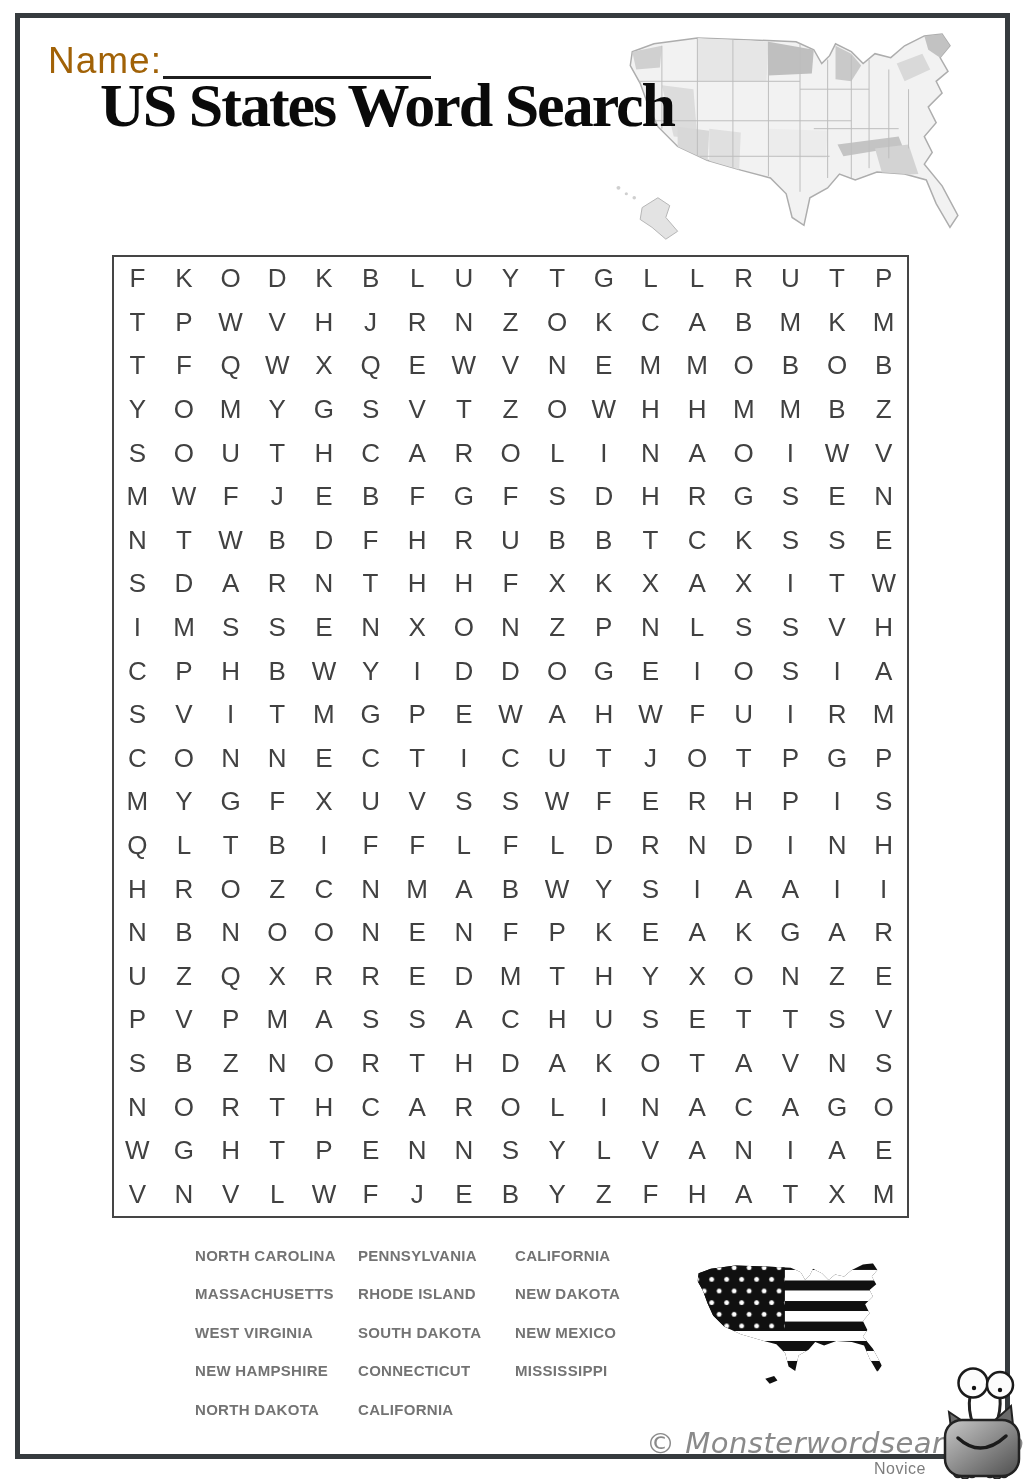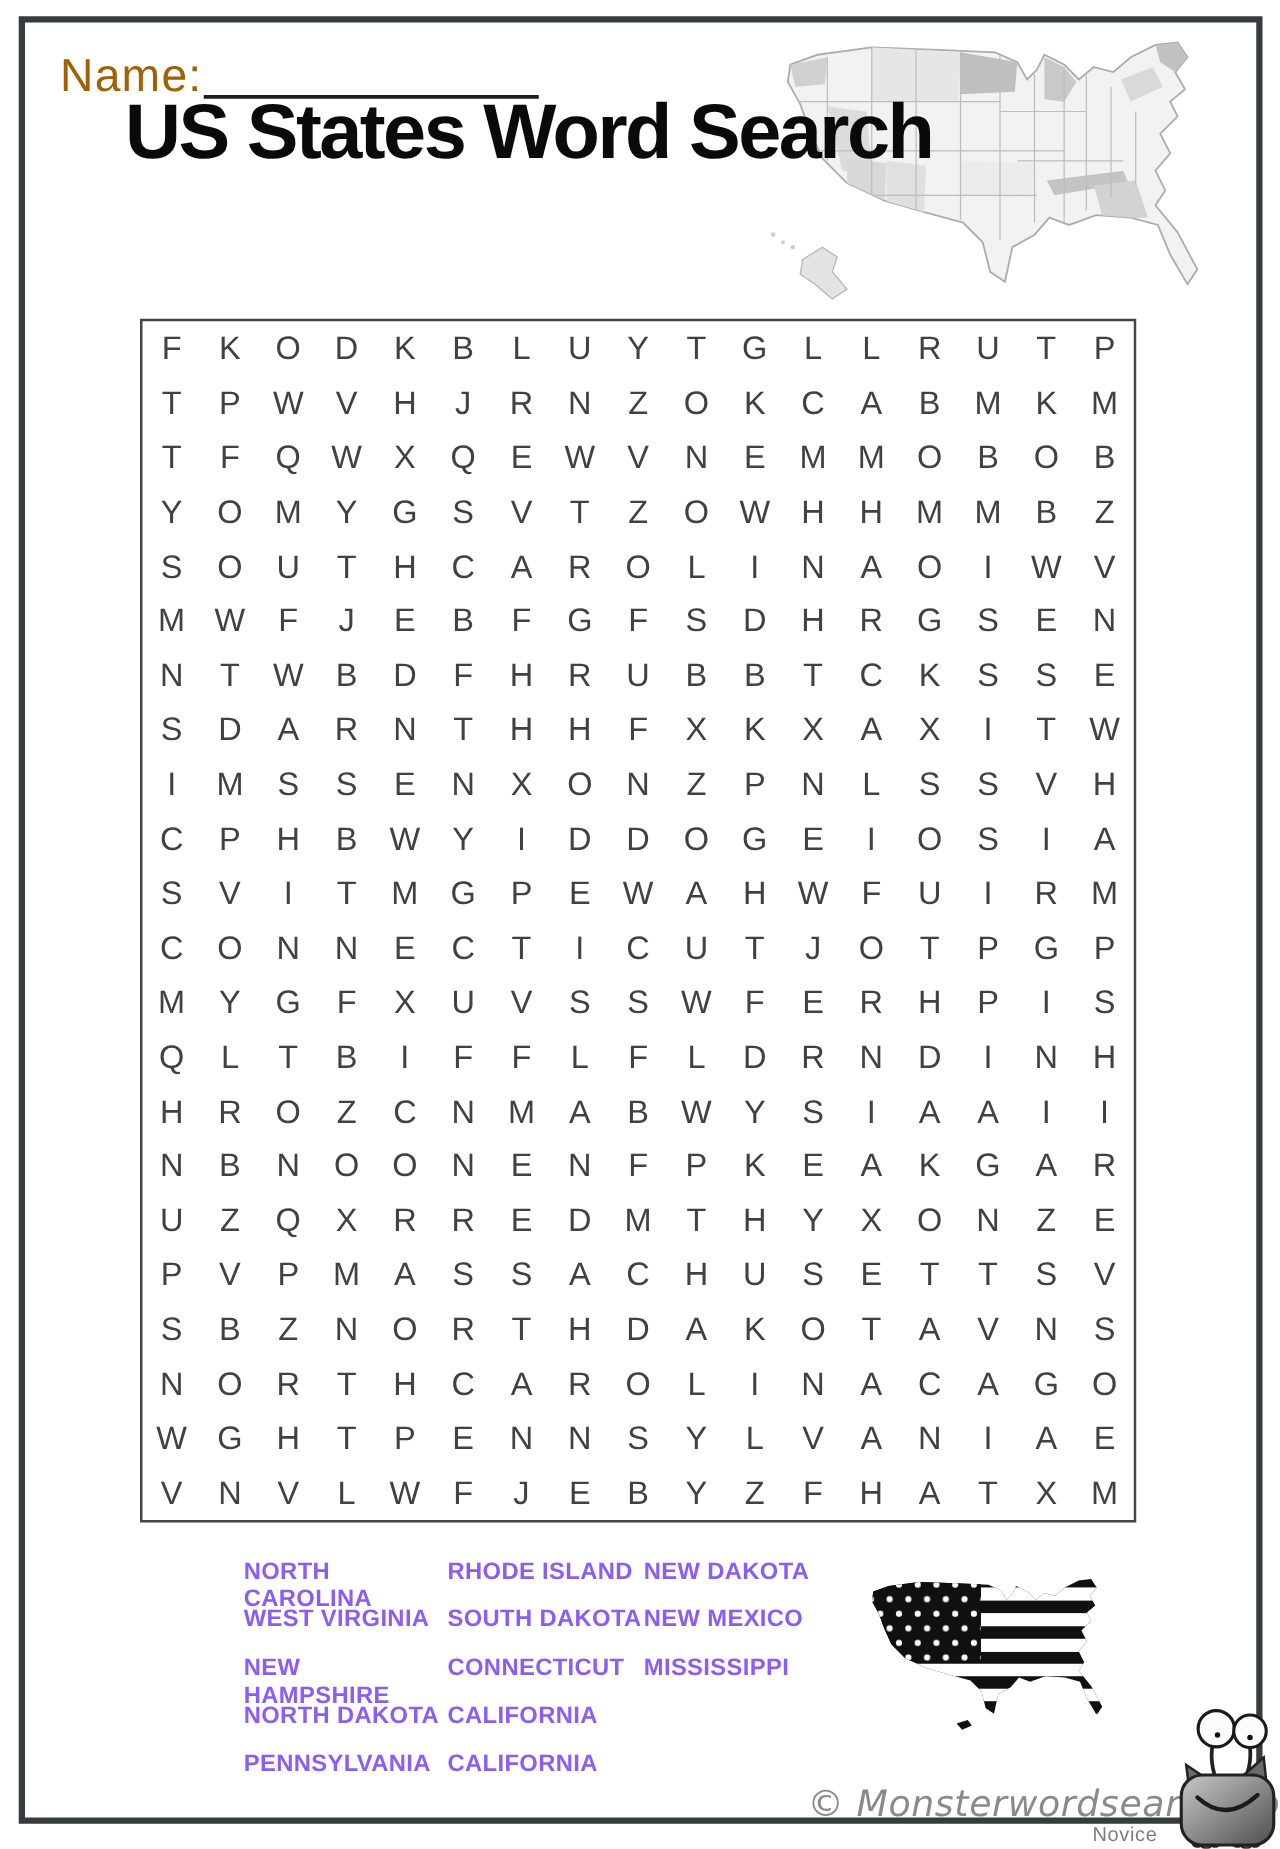--- a/index.html
+++ b/index.html
@@ -14,40 +14,40 @@
   .name-label{
     position:absolute;left:48px;top:40px;font-size:37px;color:#a16207;
     letter-spacing:1px;z-index:3;
   }
   .name-line{
     position:absolute;left:163px;top:76px;width:268px;height:0;
     border-top:3px solid #1f1f1f;z-index:3;
   }
   .title{
     position:absolute;left:100px;top:70px;width:840px;z-index:3;white-space:nowrap;
-    font-family:Liberation Sans, sans-serif;font-weight:800;font-size:62px;
+    font-family:Liberation Serif, serif;font-weight:800;font-size:62px;
     letter-spacing:-2px;color:#0a0a0a;
   }
   .us-map{position:absolute;left:602px;top:30px;z-index:2;}
   .ws-grid{
     position:absolute;left:112px;top:255px;width:797px;height:963px;
     border:2px solid #454545;box-sizing:border-box;display:grid;
     grid-template-columns:repeat(17,1fr);grid-template-rows:repeat(22,1fr);
     z-index:4;
   }
   .cell{
     display:flex;align-items:center;justify-content:center;
     font-size:26px;color:#414141;
   }
   .word-list{
     position:absolute;left:195px;top:1247px;z-index:4;
     display:grid;grid-auto-flow:column;
     grid-template-rows:repeat(5,38.4px);
     grid-template-columns:163px 157px auto;
-    font-weight:700;font-size:19px;color:#8b5cf6;letter-spacing:0.3px;
+    font-weight:700;font-size:15px;color:#737373;letter-spacing:0.3px;
   }
   .flag-map{position:absolute;left:682px;top:1252px;z-index:3;}
   .copyright{
     position:absolute;left:646px;top:1426px;z-index:5;
     font-family:"DejaVu Sans", sans-serif;font-style:italic;
     font-size:29px;color:#8a8a8a;letter-spacing:0.5px;white-space:nowrap;
   }
   .novice{
     position:absolute;left:874px;top:1460px;z-index:5;
     font-size:16px;color:#7d7d7d;letter-spacing:0.5px;
@@ -480,20 +480,21 @@
     <span class="cell">F</span>
     <span class="cell">H</span>
     <span class="cell">A</span>
     <span class="cell">T</span>
     <span class="cell">X</span>
     <span class="cell">M</span>
   </div>
 
 <div class="word-list">
     <div class="word">NORTH CAROLINA</div>
+    <div class="word">MASSACHUSETTS</div>
     <div class="word">WEST VIRGINIA</div>
     <div class="word">NEW HAMPSHIRE</div>
     <div class="word">NORTH DAKOTA</div>
     <div class="word">PENNSYLVANIA</div>
     <div class="word">RHODE ISLAND</div>
     <div class="word">SOUTH DAKOTA</div>
     <div class="word">CONNECTICUT</div>
     <div class="word">CALIFORNIA</div>
     <div class="word">CALIFORNIA</div>
     <div class="word">NEW DAKOTA</div>

